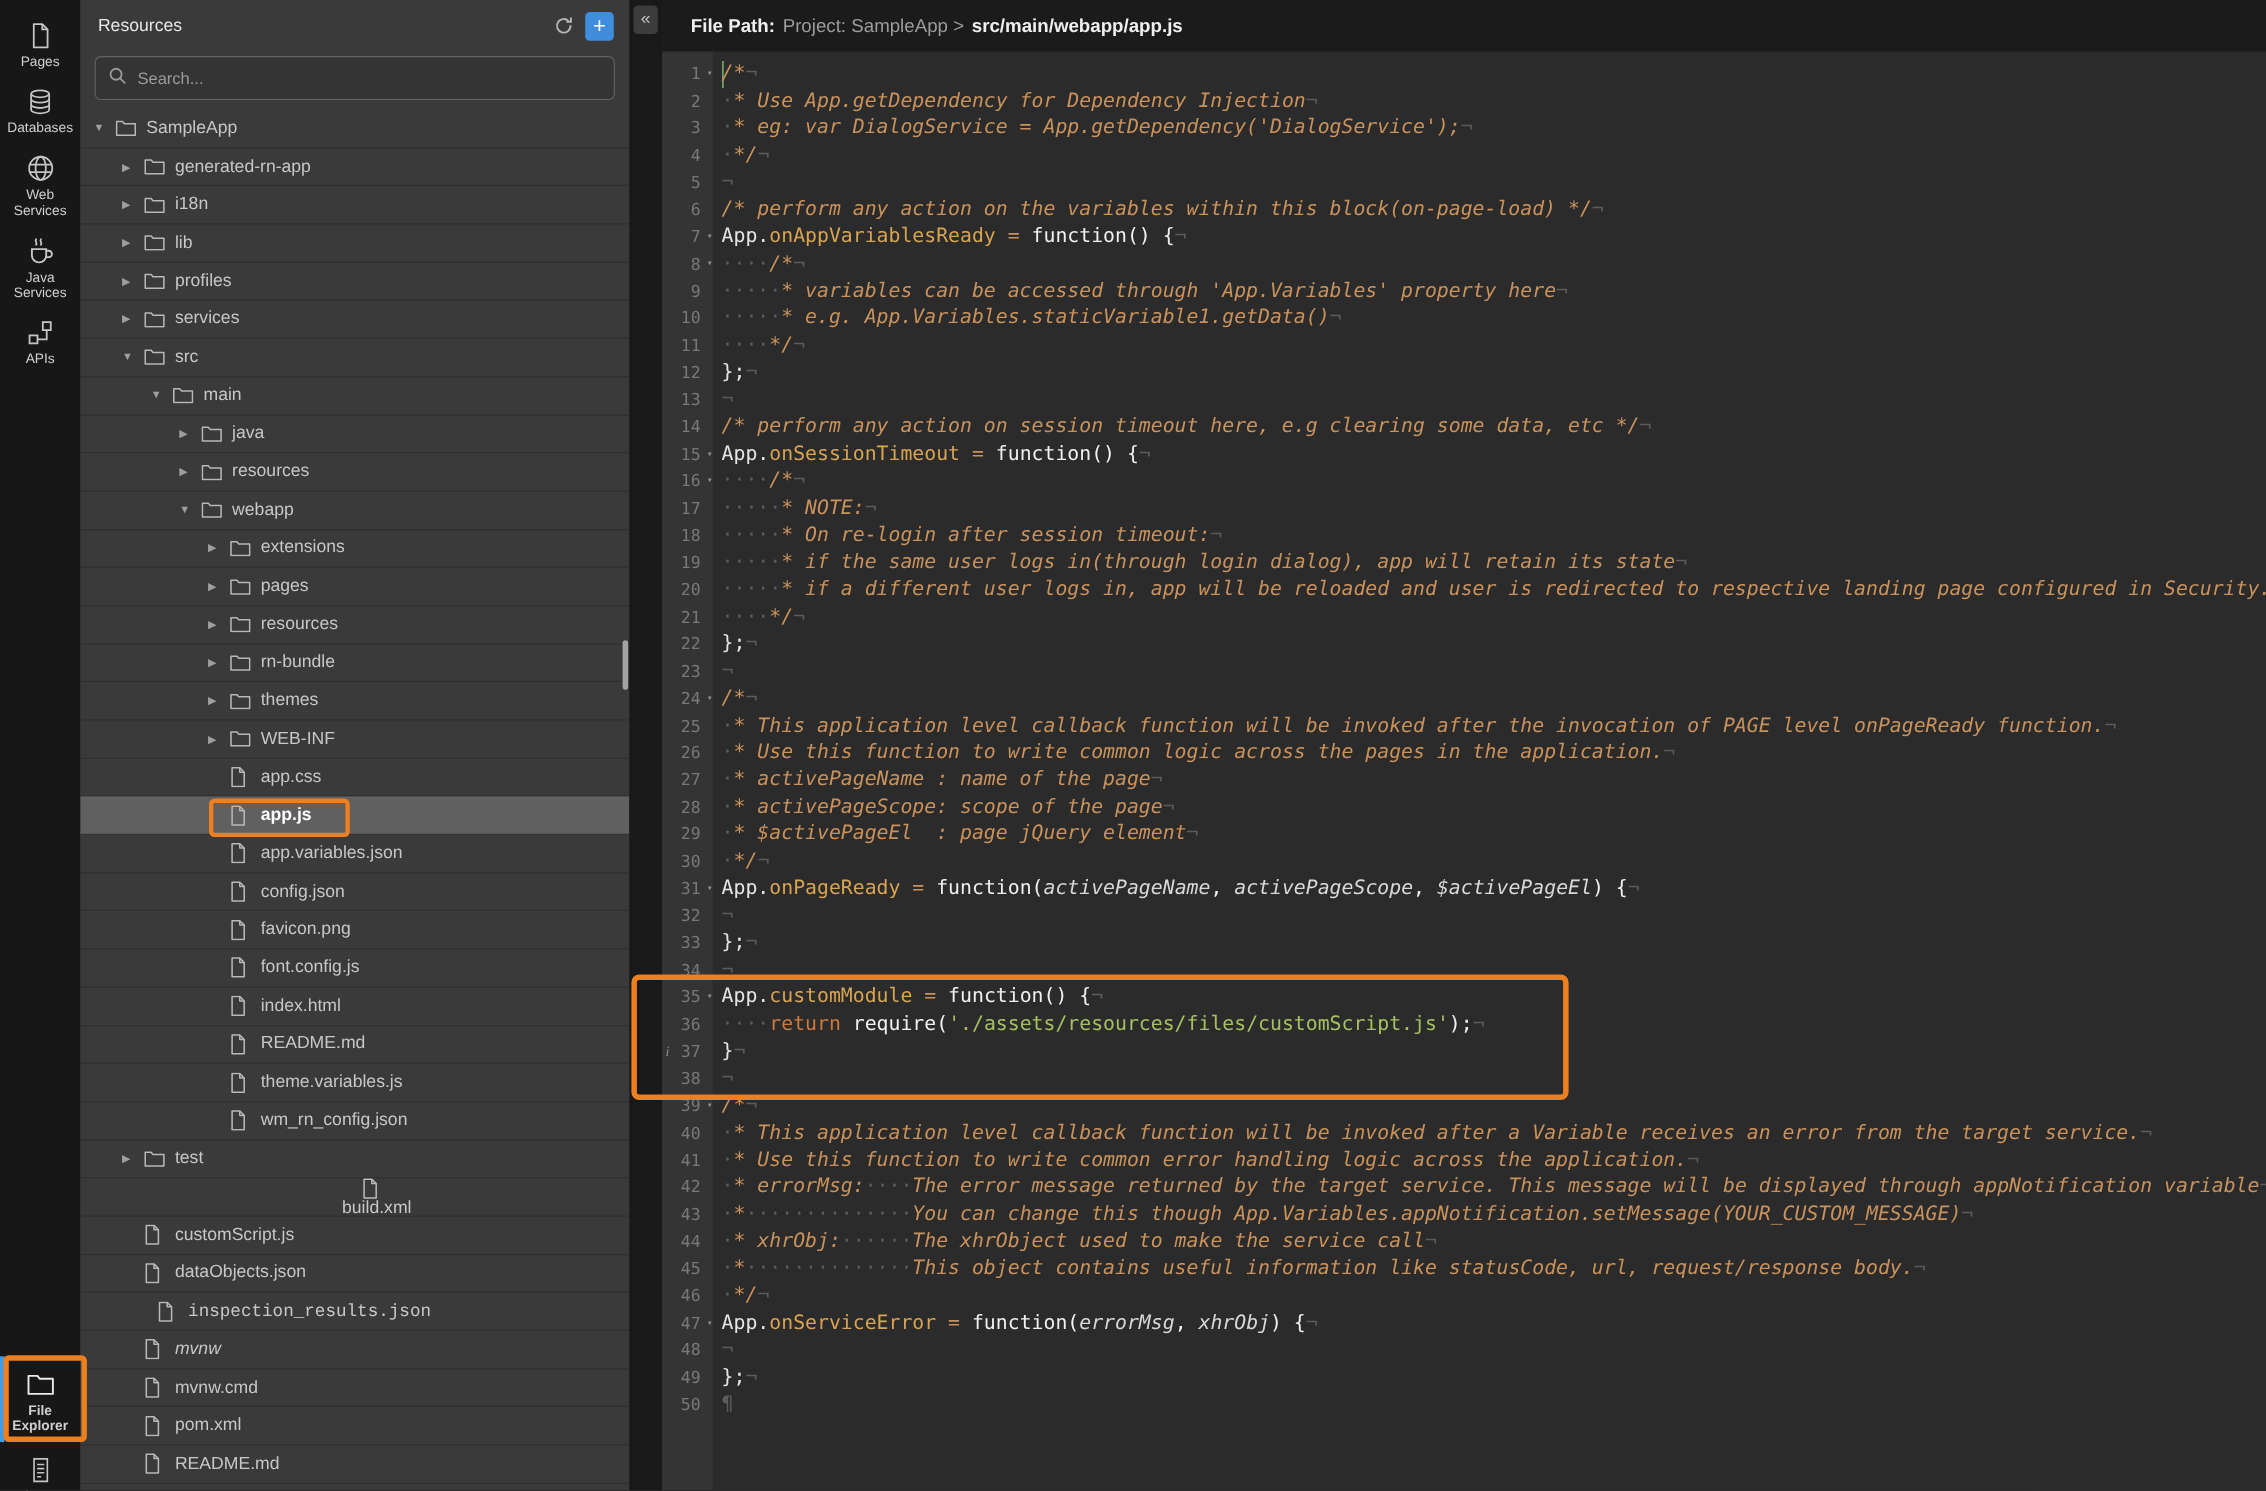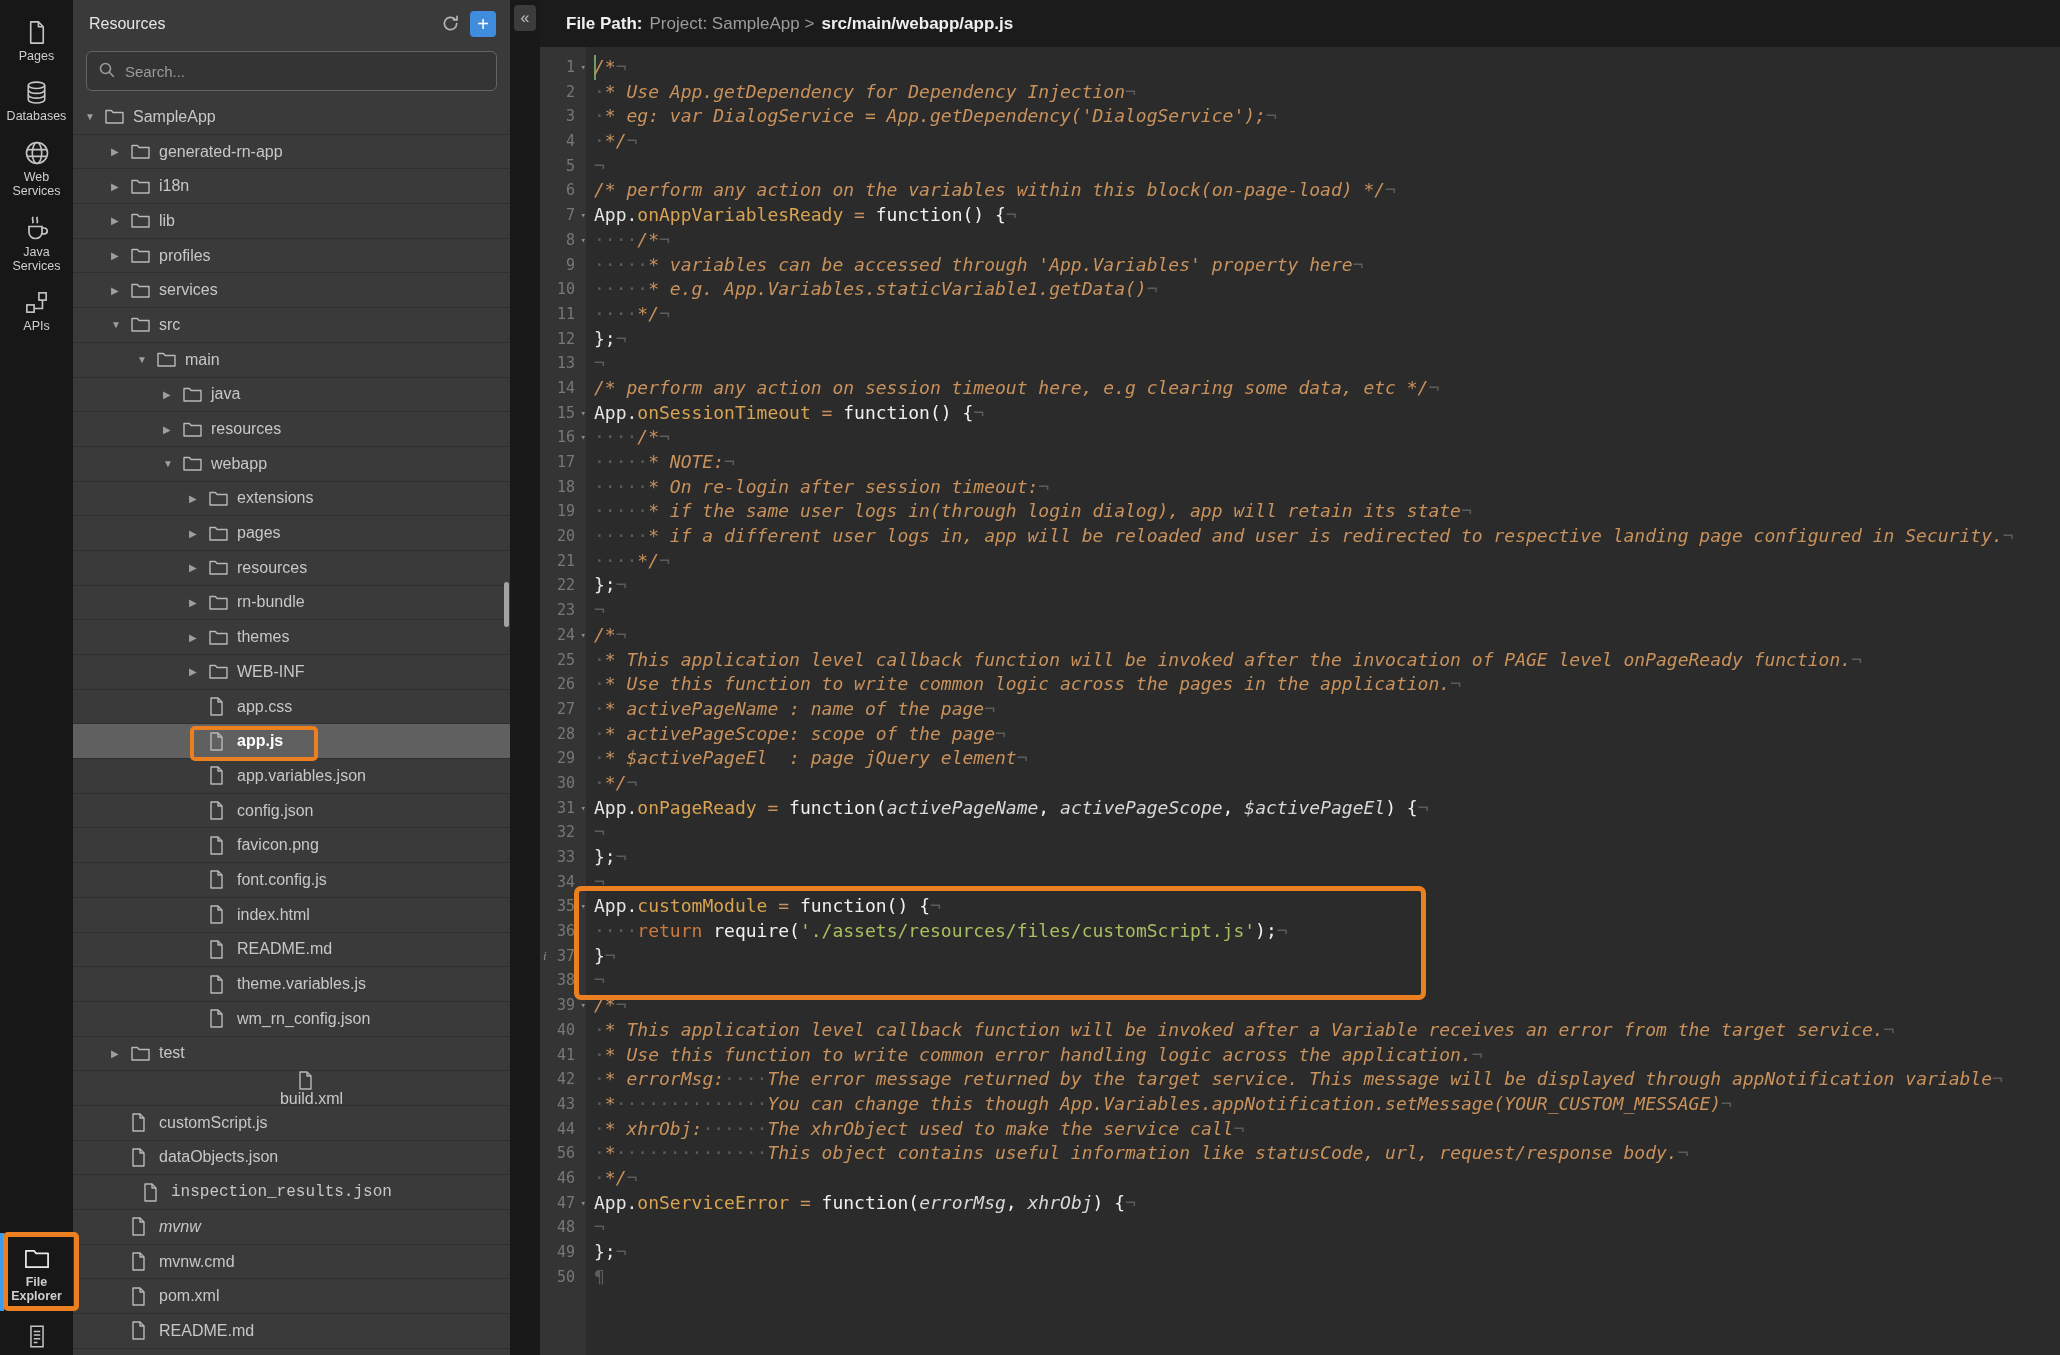--- a/index.html
+++ b/index.html
@@ -11,21 +11,21 @@
   .rail{width:73px;background:#171717;position:relative;flex:none;
         display:flex;flex-direction:column;align-items:center;padding-top:12px;box-sizing:border-box;}
   .rail-item{width:73px;display:flex;flex-direction:column;align-items:center;gap:3px;
              color:#cfcfcf;font-size:12.5px;line-height:1.12;text-align:center;
              padding:7px 0 9px;box-sizing:border-box;position:relative;}
   .rail-item svg{display:block;}
   .rail-item.abs{position:absolute;left:0;}
   .rail-blue-bar{position:absolute;left:0;top:1233px;width:4px;height:78px;background:#3d9be9;z-index:4;}
 
   
-  .panel{width:437px;background:#3a3a3a;flex:none;display:flex;flex-direction:column;
+  .panel{width:499px;background:#3a3a3a;flex:none;display:flex;flex-direction:column;
          position:relative;box-sizing:border-box;}
   .panel-header{height:47px;flex:none;display:flex;align-items:center;gap:10px;
                 padding:0 14px 0 16px;color:#e6e6e6;font-size:16px;font-weight:500;}
   .icon-btn{display:flex;align-items:center;justify-content:center;cursor:pointer;}
   .refresh-btn{margin-left:auto;}
   .add-btn{width:26px;height:26px;background:#3f8ddc;border-radius:4px;color:#fff;
            font-size:20px;font-weight:400;line-height:1;}
   .search-wrap{padding:4px 13px 9px;flex:none;}
   .searchbox{height:38px;border:1px solid #646464;border-radius:6px;background:#343434;
              display:flex;align-items:center;gap:10px;padding:0 12px;color:#9b9b9b;font-size:15px;}
@@ -571,21 +571,21 @@
           <div class="gln">35<span class="fold">▾</span></div>
           <div class="gln">36</div>
           <div class="gln">37<span class="info">i</span></div>
           <div class="gln">38</div>
           <div class="gln">39<span class="fold">▾</span></div>
           <div class="gln">40</div>
           <div class="gln">41</div>
           <div class="gln">42</div>
           <div class="gln">43</div>
           <div class="gln">44</div>
-          <div class="gln">56</div>
+          <div class="gln">45</div>
           <div class="gln">46</div>
           <div class="gln">47<span class="fold">▾</span></div>
           <div class="gln">48</div>
           <div class="gln">49</div>
           <div class="gln">50</div>
         </div>
       <div class="code" id="code"><div class="cl caret"><span class="cm">/*</span><span class="ws">¬</span></div><div class="cl"><span class="ws">·</span><span class="cm">* Use App.getDependency for Dependency Injection</span><span class="ws">¬</span></div><div class="cl"><span class="ws">·</span><span class="cm">* eg: var DialogService = App.getDependency('DialogService');</span><span class="ws">¬</span></div><div class="cl"><span class="ws">·</span><span class="cm">*/</span><span class="ws">¬</span></div><div class="cl"><span class="ws">¬</span></div><div class="cl"><span class="cm">/* perform any action on the variables within this block(on-page-load) */</span><span class="ws">¬</span></div><div class="cl"><span class="pl">App.</span><span class="pr">onAppVariablesReady</span><span class="op"> = </span><span class="fn">function() {</span><span class="ws">¬</span></div><div class="cl"><span class="ws">····</span><span class="cm">/*</span><span class="ws">¬</span></div><div class="cl"><span class="ws">·····</span><span class="cm">* variables can be accessed through 'App.Variables' property here</span><span class="ws">¬</span></div><div class="cl"><span class="ws">·····</span><span class="cm">* e.g. App.Variables.staticVariable1.getData()</span><span class="ws">¬</span></div><div class="cl"><span class="ws">····</span><span class="cm">*/</span><span class="ws">¬</span></div><div class="cl"><span class="pl">};</span><span class="ws">¬</span></div><div class="cl"><span class="ws">¬</span></div><div class="cl"><span class="cm">/* perform any action on session timeout here, e.g clearing some data, etc */</span><span class="ws">¬</span></div><div class="cl"><span class="pl">App.</span><span class="pr">onSessionTimeout</span><span class="op"> = </span><span class="fn">function() {</span><span class="ws">¬</span></div><div class="cl"><span class="ws">····</span><span class="cm">/*</span><span class="ws">¬</span></div><div class="cl"><span class="ws">·····</span><span class="cm">* NOTE:</span><span class="ws">¬</span></div><div class="cl"><span class="ws">·····</span><span class="cm">* On re-login after session timeout:</span><span class="ws">¬</span></div><div class="cl"><span class="ws">·····</span><span class="cm">* if the same user logs in(through login dialog), app will retain its state</span><span class="ws">¬</span></div><div class="cl"><span class="ws">·····</span><span class="cm">* if a different user logs in, app will be reloaded and user is redirected to respective landing page configured in Security.</span><span class="ws">¬</span></div><div class="cl"><span class="ws">····</span><span class="cm">*/</span><span class="ws">¬</span></div><div class="cl"><span class="pl">};</span><span class="ws">¬</span></div><div class="cl"><span class="ws">¬</span></div><div class="cl"><span class="cm">/*</span><span class="ws">¬</span></div><div class="cl"><span class="ws">·</span><span class="cm">* This application level callback function will be invoked after the invocation of PAGE level onPageReady function.</span><span class="ws">¬</span></div><div class="cl"><span class="ws">·</span><span class="cm">* Use this function to write common logic across the pages in the application.</span><span class="ws">¬</span></div><div class="cl"><span class="ws">·</span><span class="cm">* activePageName : name of the page</span><span class="ws">¬</span></div><div class="cl"><span class="ws">·</span><span class="cm">* activePageScope: scope of the page</span><span class="ws">¬</span></div><div class="cl"><span class="ws">·</span><span class="cm">* $activePageEl  : page jQuery element</span><span class="ws">¬</span></div><div class="cl"><span class="ws">·</span><span class="cm">*/</span><span class="ws">¬</span></div><div class="cl"><span class="pl">App.</span><span class="pr">onPageReady</span><span class="op"> = </span><span class="fn">function(</span><span class="pm">activePageName</span><span class="fn">, </span><span class="pm">activePageScope</span><span class="fn">, </span><span class="pm">$activePageEl</span><span class="fn">) {</span><span class="ws">¬</span></div><div class="cl"><span class="ws">¬</span></div><div class="cl"><span class="pl">};</span><span class="ws">¬</span></div><div class="cl"><span class="ws">¬</span></div><div class="cl"><span class="pl">App.</span><span class="pr">customModule</span><span class="op"> = </span><span class="fn">function() {</span><span class="ws">¬</span></div><div class="cl"><span class="ws">····</span><span class="kw">return</span><span class="fn"> require(</span><span class="st">'./assets/resources/files/customScript.js'</span><span class="fn">);</span><span class="ws">¬</span></div><div class="cl"><span class="pl">}</span><span class="ws">¬</span></div><div class="cl"><span class="ws">¬</span></div><div class="cl"><span class="cm">/*</span><span class="ws">¬</span></div><div class="cl"><span class="ws">·</span><span class="cm">* This application level callback function will be invoked after a Variable receives an error from the target service.</span><span class="ws">¬</span></div><div class="cl"><span class="ws">·</span><span class="cm">* Use this function to write common error handling logic across the application.</span><span class="ws">¬</span></div><div class="cl"><span class="ws">·</span><span class="cm">* errorMsg:</span><span class="ws">····</span><span class="cm">The error message returned by the target service. This message will be displayed through appNotification variable</span><span class="ws">¬</span></div><div class="cl"><span class="ws">·</span><span class="cm">*</span><span class="ws">··············</span><span class="cm">You can change this though App.Variables.appNotification.setMessage(YOUR_CUSTOM_MESSAGE)</span><span class="ws">¬</span></div><div class="cl"><span class="ws">·</span><span class="cm">* xhrObj:</span><span class="ws">······</span><span class="cm">The xhrObject used to make the service call</span><span class="ws">¬</span></div><div class="cl"><span class="ws">·</span><span class="cm">*</span><span class="ws">··············</span><span class="cm">This object contains useful information like statusCode, url, request/response body.</span><span class="ws">¬</span></div><div class="cl"><span class="ws">·</span><span class="cm">*/</span><span class="ws">¬</span></div><div class="cl"><span class="pl">App.</span><span class="pr">onServiceError</span><span class="op"> = </span><span class="fn">function(</span><span class="pm">errorMsg</span><span class="fn">, </span><span class="pm">xhrObj</span><span class="fn">) {</span><span class="ws">¬</span></div><div class="cl"><span class="ws">¬</span></div><div class="cl"><span class="pl">};</span><span class="ws">¬</span></div><div class="cl"><span class="ws">¶</span></div></div>
     </div>
   </div>
 

